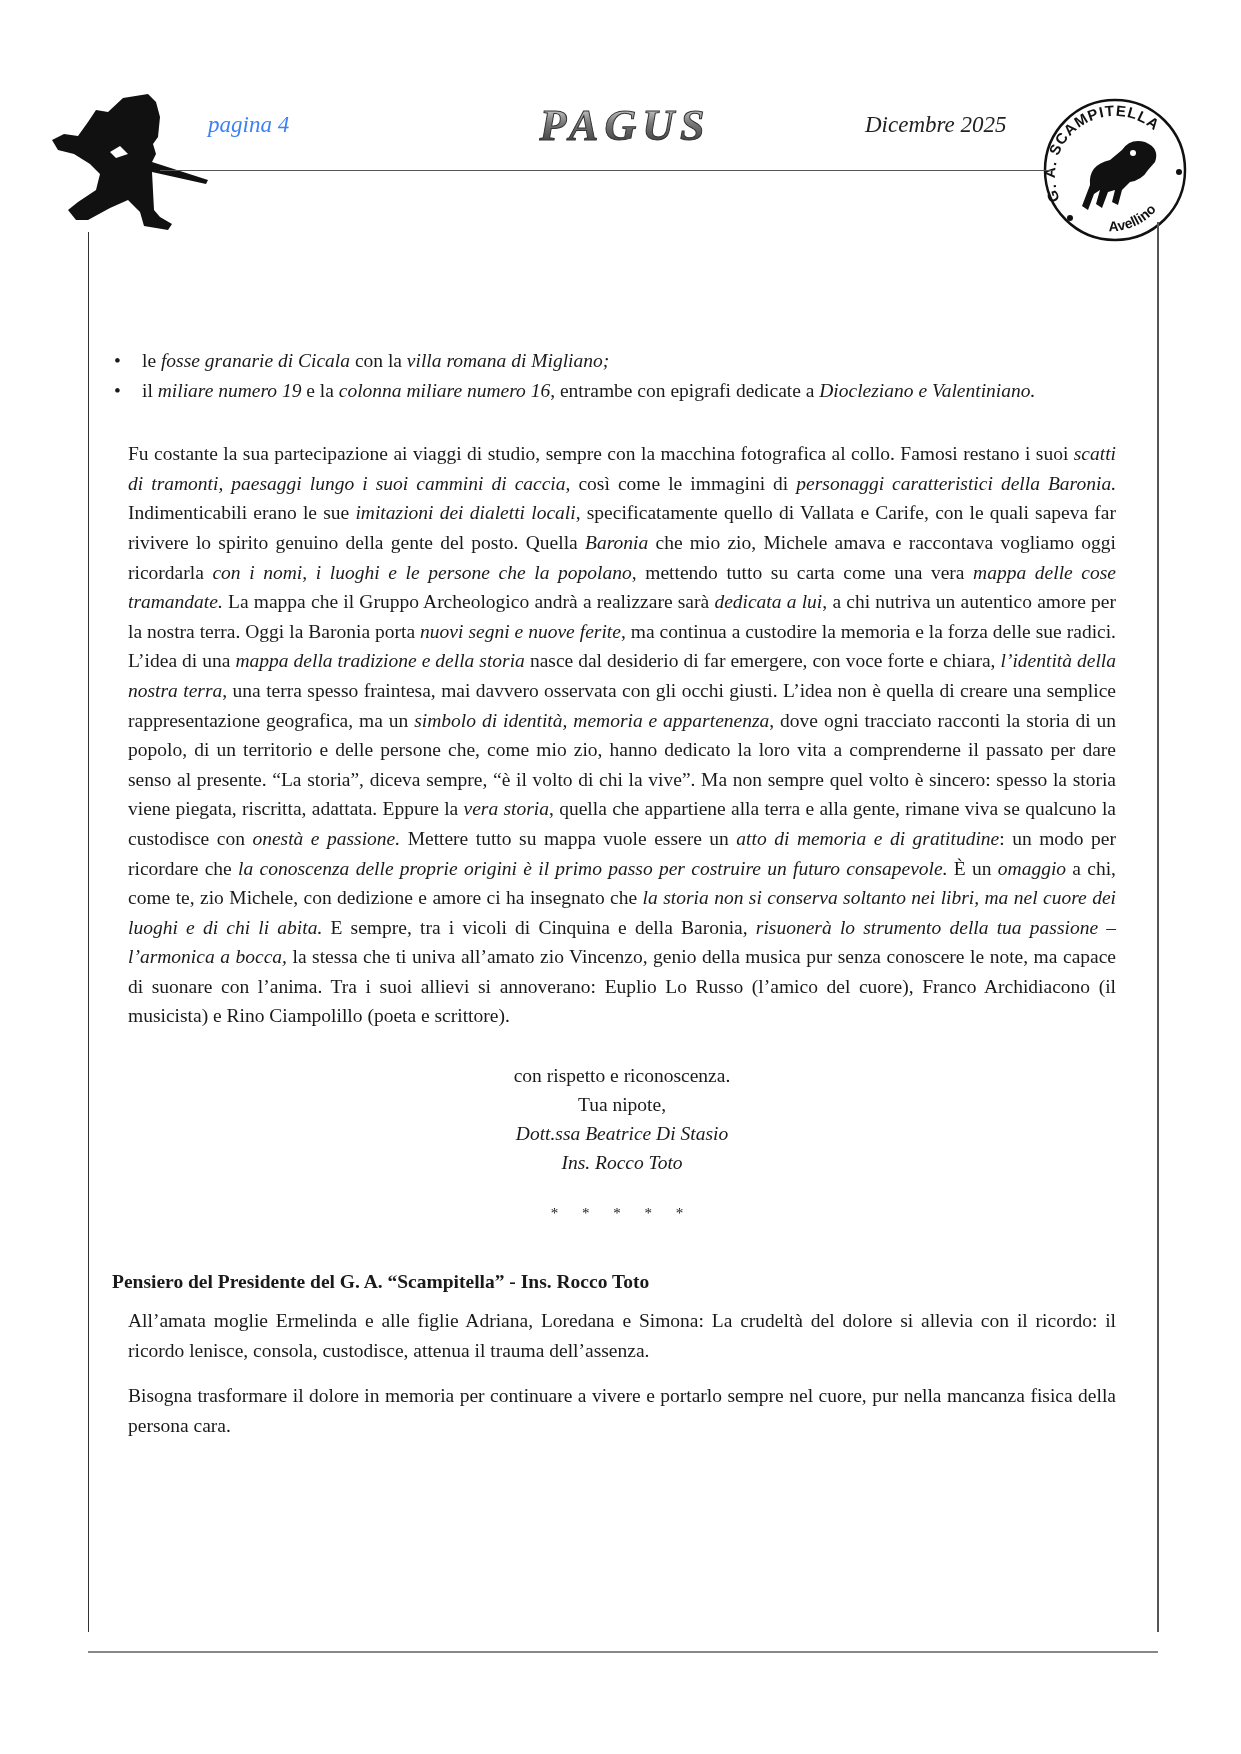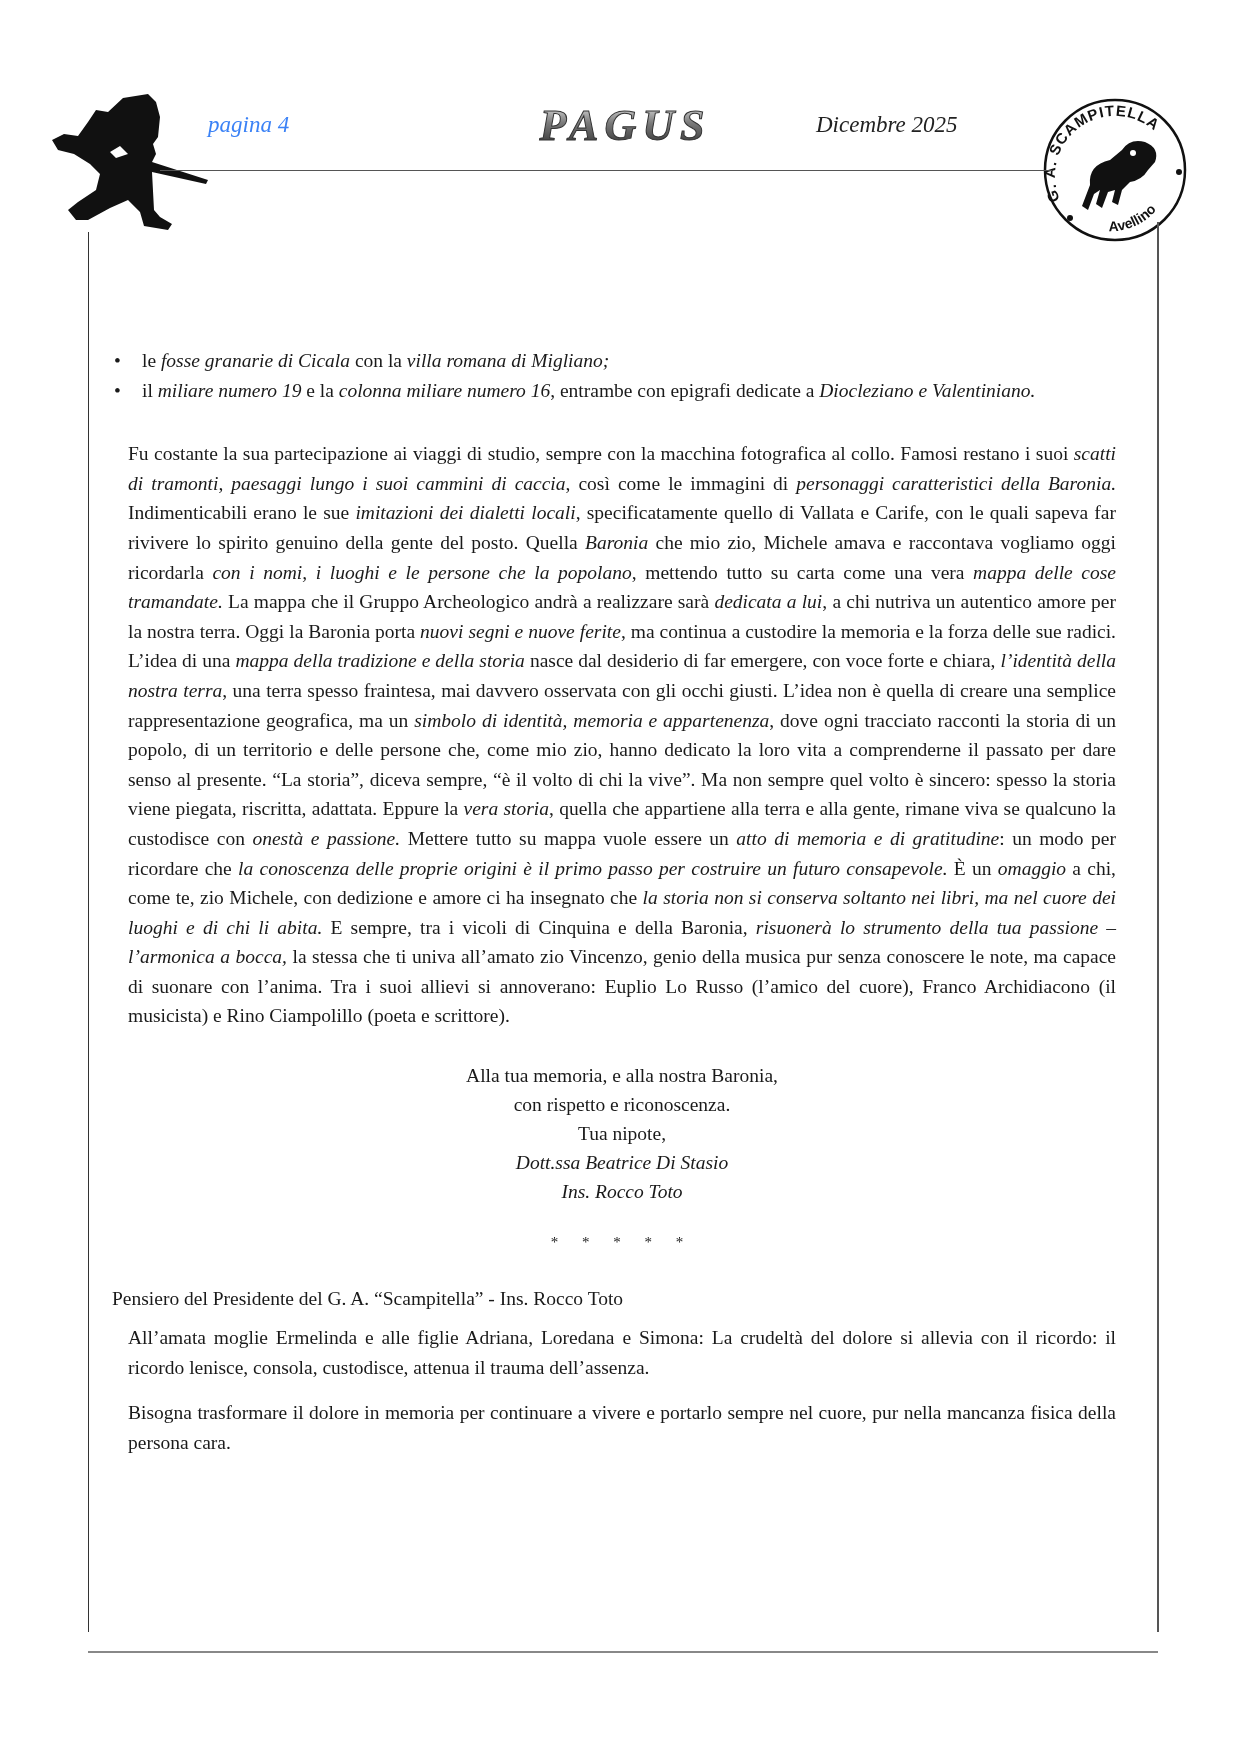--- a/index.html
+++ b/index.html
@@ -3,37 +3,37 @@
 <meta charset="utf-8">
 <style>
   html, body { margin: 0; padding: 0; background: #ffffff; }
   body { width: 1241px; height: 1754px; position: relative; overflow: hidden;
          font-family: "Liberation Serif", "DejaVu Serif", serif; color: #1a1a1a; }
   .header-line { position: absolute; left: 160px; top: 170px; width: 892px; height: 0; border-top: 1.5px solid #555; }
   .frame-left { position: absolute; left: 88px; top: 232px; width: 0; height: 1400px; border-left: 1.5px solid #333; }
   .frame-right { position: absolute; left: 1157px; top: 222px; width: 0; height: 1410px; border-left: 2px solid #555; }
   .footer-line { position: absolute; left: 88px; top: 1651px; width: 1070px; height: 0; border-top: 2px solid #888; }
   .page-label { position: absolute; left: 208px; top: 112px; font-size: 23px; font-style: italic; color: #3b82f6; }
-  .date-label { position: absolute; left: 816px; top: 112px; font-size: 23px; font-style: italic; color: #222; }
+  .date-label { position: absolute; left: 865px; top: 112px; font-size: 23px; font-style: italic; color: #222; }
   .masthead { position: absolute; left: 500px; top: 96px; width: 250px; height: 60px; }
   .warrior { position: absolute; left: 48px; top: 92px; width: 190px; height: 160px; }
   .seal { position: absolute; left: 1030px; top: 90px; width: 160px; height: 160px; }
 
   .content { position: absolute; left: 112px; top: 346px; width: 1020px; font-size: 19.5px; line-height: 29.6px; }
   ul.bullets { margin: 0; padding: 0; list-style: none; }
   ul.bullets li { position: relative; padding-left: 30px; text-align: justify; }
   ul.bullets li .dot { position: absolute; left: 2px; top: 0; }
   p { margin: 16px; text-align: justify; }
   .para-main { margin-top: 34px; }
   .sign { text-align: center; margin-top: 30px; }
   .sign div { line-height: 29px; }
   .bold { font-weight: normal; }
   .it { font-style: italic; }
   .stars { text-align: center; margin-top: 22px; letter-spacing: 10px; font-size: 15px; }
-  .section-title { margin-top: 26px; font-weight: normal; }
+  .section-title { margin-top: 38px; font-weight: bold; }
   .section-body { margin-top: 10px; }
 </style>
 </head>
 <body>
 
 <div class="warrior">
   <svg viewBox="0 0 190 160" width="190" height="160">
     <path fill="#111" d="M60 20 L75 6 L100 2 L108 10 L112 25 L110 45 L105 52 L108 62 L104 70 L160 88 L158 92 L104 80 L106 118 L112 125 L124 132 L120 138 L96 134 L92 120 L80 108 L62 116 L40 128 L28 128 L20 118 L30 110 L48 98 L52 82 L42 72 L26 62 L10 58 L4 48 L16 42 L30 44 L40 30 L48 18 Z M72 54 L62 60 L68 66 L80 62 Z"></path>
   </svg>
 </div>
@@ -84,21 +84,20 @@
 
 <div class="content">
   <ul class="bullets">
     <li id="bullet-0"><span class="dot">•</span><span>le </span><span class="it">fosse granarie di Cicala</span><span> con la </span><span class="it">villa romana di Migliano;</span></li>
     <li id="bullet-1"><span class="dot">•</span><span>il </span><span class="it">miliare numero 19</span><span> e la </span><span class="it">colonna miliare numero 16</span><span>, entrambe con epigrafi dedicate a </span><span class="it">Diocleziano e Valentinia­no.</span></li>
   </ul>
 
   <p class="para-main" id="main-para"><span>Fu costante la sua partecipazione ai viaggi di studio, sempre con la macchina fotografica al collo. Famosi restano i suoi </span><span class="it">scatti di tramonti, paesaggi lungo i suoi cammini di caccia</span><span>, così come le immagini di </span><span class="it">personaggi carat­teristici della Baronia.</span><span> Indimenticabili erano le sue </span><span class="it">imitazioni dei dialetti locali</span><span>, specificatamente quello di Vallata e Carife, con le quali sapeva far rivivere lo spirito genuino della gente del posto. Quella </span><span class="it">Baronia</span><span> che mio zio, Michele amava e raccontava vogliamo oggi ricordarla </span><span class="it">con i nomi, i luoghi e le persone che la popolano</span><span>, mettendo tutto su carta come una vera </span><span class="it">mappa delle cose tramandate.</span><span> La mappa che il Gruppo Archeologico andrà a realiz­zare sarà </span><span class="it">dedicata a lui</span><span>, a chi nutriva un autentico amore per la nostra terra. Oggi la Baronia porta </span><span class="it">nuovi segni e nuove ferite</span><span>, ma continua a custodire la memoria e la forza delle sue radici. L’idea di una </span><span class="it">mappa della tradizione e della storia</span><span> nasce dal desiderio di far emergere, con voce forte e chiara, </span><span class="it">l’identità della nostra terra</span><span>, una terra spesso fraintesa, mai davvero osservata con gli occhi giusti. L’idea non è quella di creare una semplice rappre­sentazione geografica, ma un </span><span class="it">simbolo di identità, memoria e appartenenza</span><span>, dove ogni tracciato racconti la storia di un popolo, di un territorio e delle persone che, come mio zio, hanno dedicato la loro vita a comprenderne il passato per dare senso al presente. “La storia”, diceva sempre, “è il volto di chi la vive”. Ma non sempre quel volto è sincero: spesso la storia viene piegata, riscritta, adattata. Eppure la </span><span class="it">vera storia</span><span>, quella che appartiene alla terra e alla gente, rimane viva se qualcuno la custodisce con </span><span class="it">onestà e passione.</span><span> Mettere tutto su mappa vuole essere un </span><span class="it">atto di memoria e di gratitudine</span><span>: un modo per ricordare che </span><span class="it">la conoscenza delle proprie origini è il primo passo per costruire un futuro consapevole.</span><span> È un </span><span class="it">omaggio</span><span> a chi, come te, zio Michele, con dedizione e amore ci ha insegnato che </span><span class="it">la storia non si conserva soltanto nei libri, ma nel cuore dei luoghi e di chi li abita.</span><span> E sempre, tra i vicoli di Cinquina e della Baronia, </span><span class="it">risuonerà lo strumento della tua passione – l’armonica a bocca,</span><span> la stessa che ti univa all’amato zio Vincenzo, genio della musica pur senza conoscere le note, ma capace di suonare con l’ani­ma. Tra i suoi allievi si annoverano: Euplio Lo Russo (l’amico del cuore), Franco Archidiacono (il musicista) e Rino Ciampolillo (poeta e scrittore).</span></p>
 
   <div class="sign">
-    <div>Alla tua memoria, e alla nostra Baronia,</div>
     <div>con rispetto e riconoscenza.</div>
     <div class="bold">Tua nipote,</div>
     <div class="it">Dott.ssa Beatrice Di Stasio</div>
     <div class="it">Ins. Rocco Toto</div>
   </div>
 
   <div class="stars">* * * * *</div>
 
   <div class="section-title">Pensiero del Presidente del G. A. “Scampitella” - Ins. Rocco Toto</div>
   <p class="section-body">All’amata moglie Ermelinda e alle figlie Adriana, Loredana e Simona: La crudeltà del dolore si allevia con il ricordo: il ricordo lenisce, consola, custodisce, attenua il trauma dell’assenza.</p>

